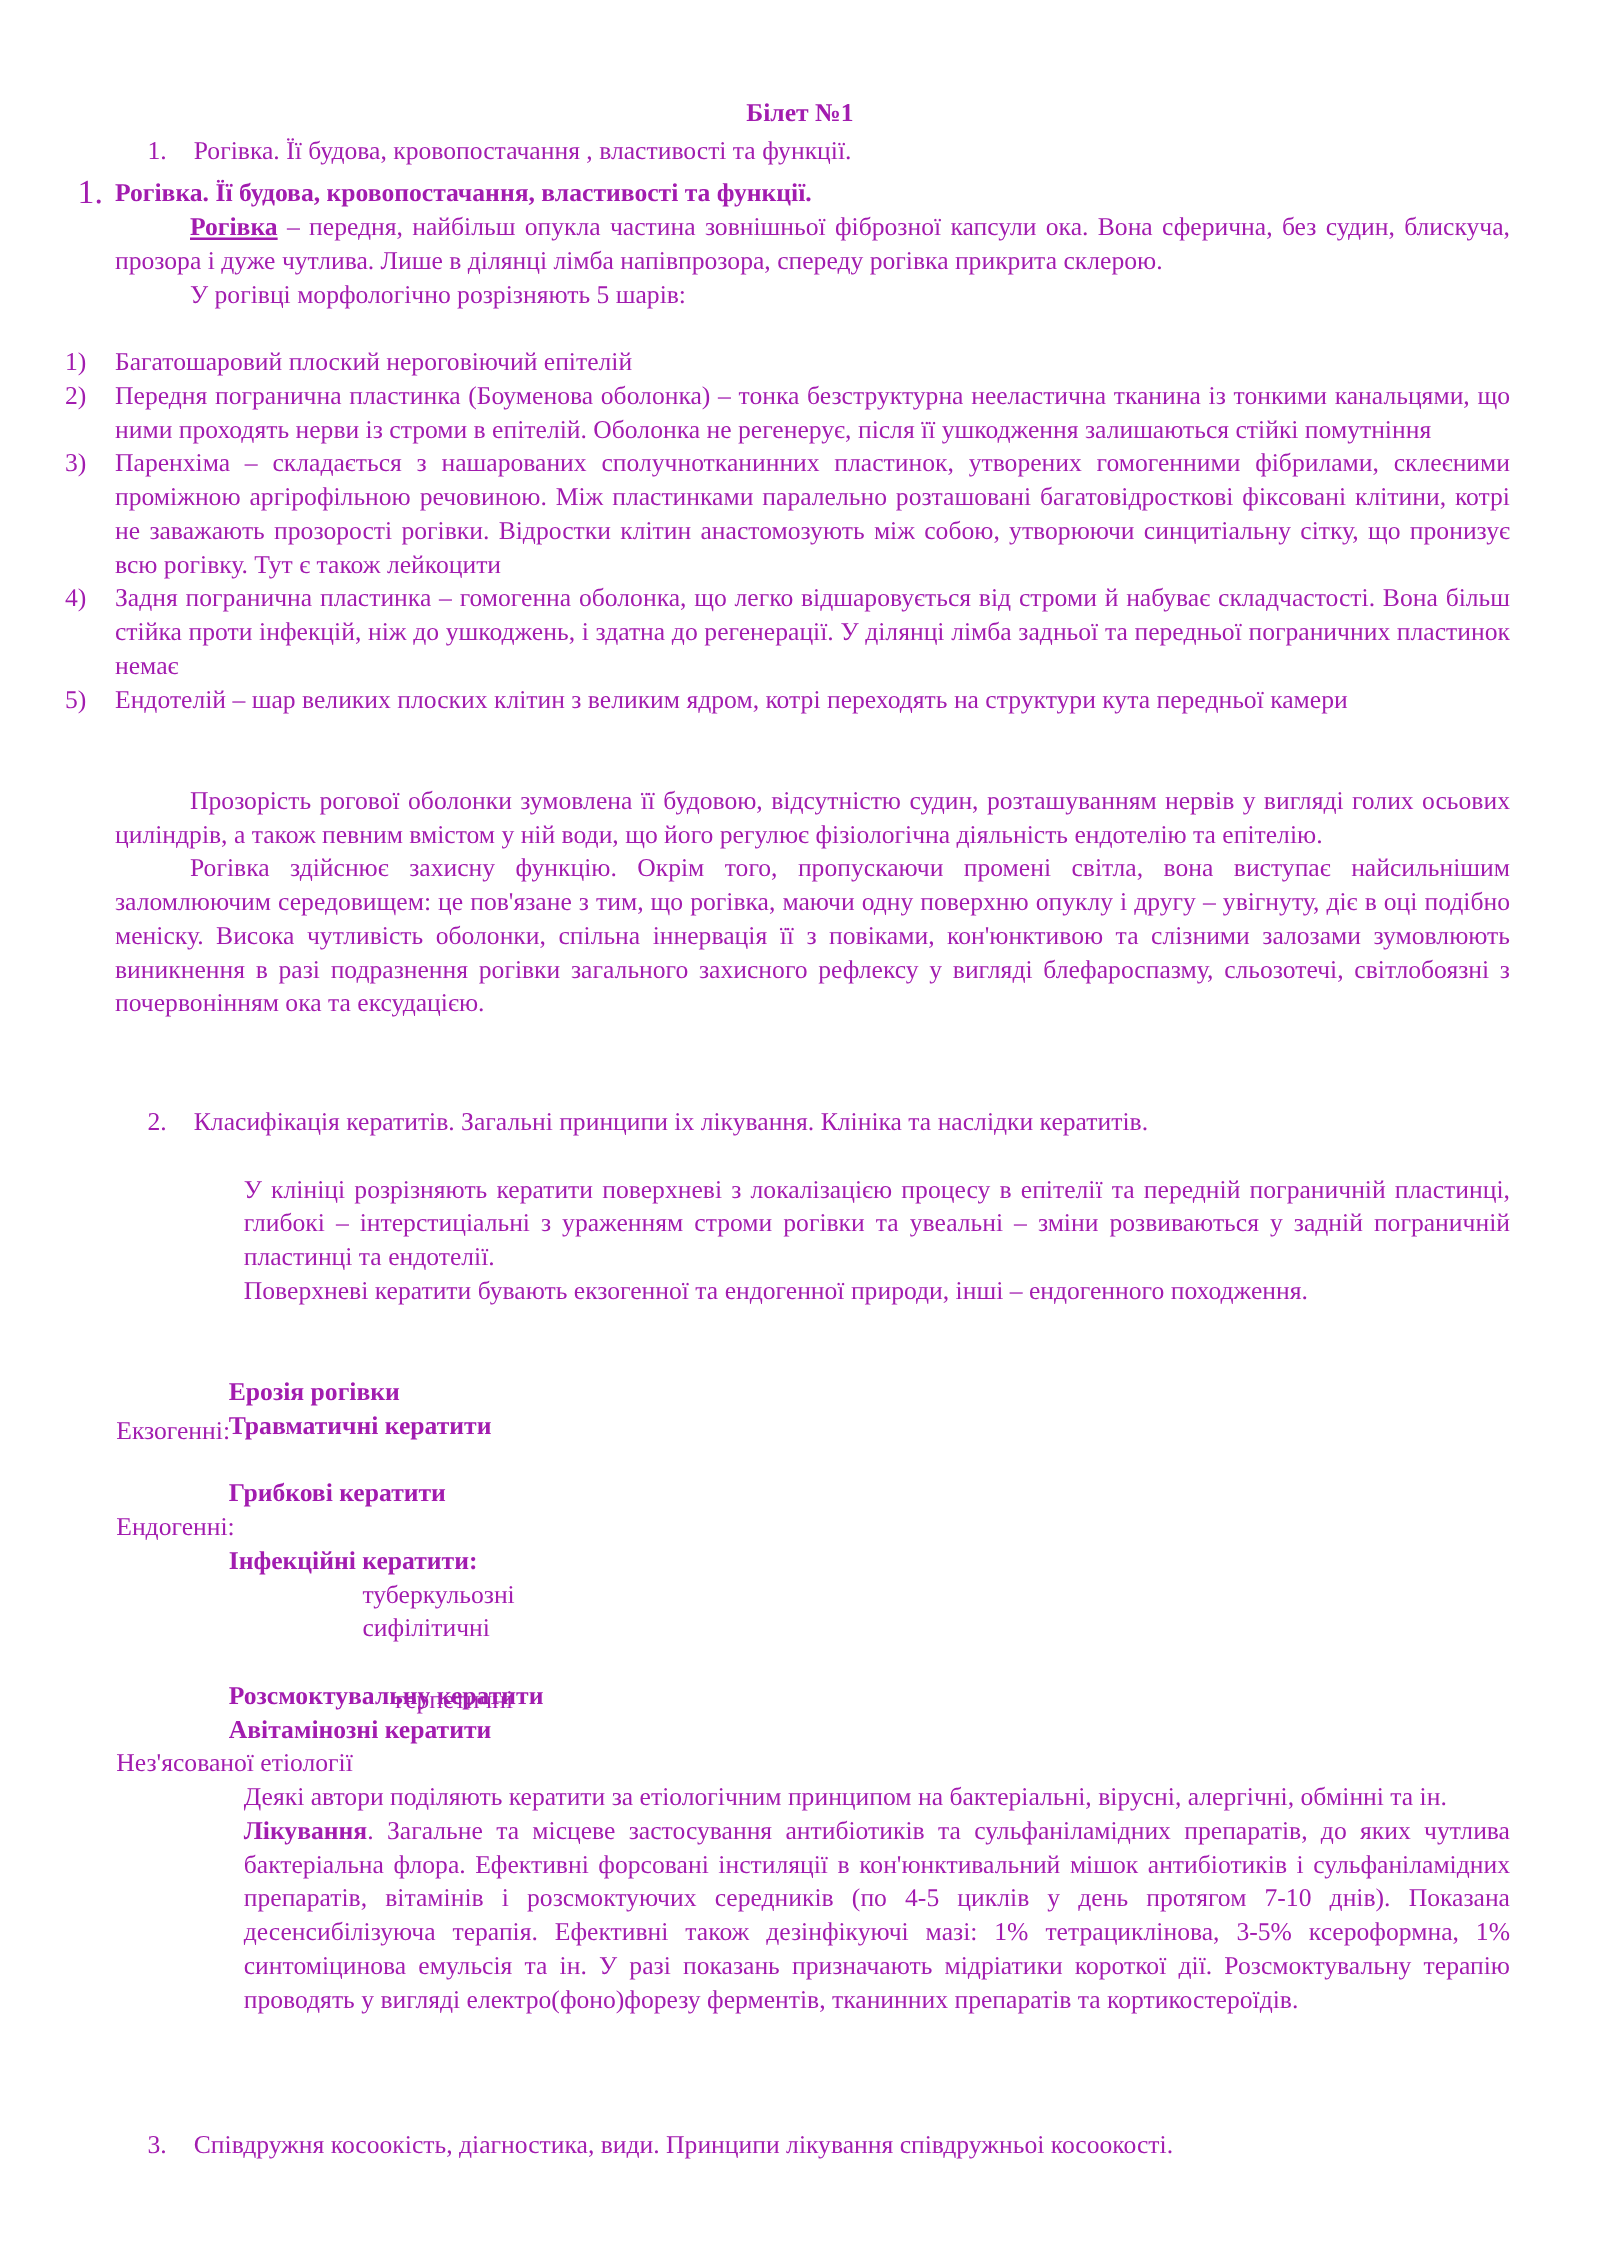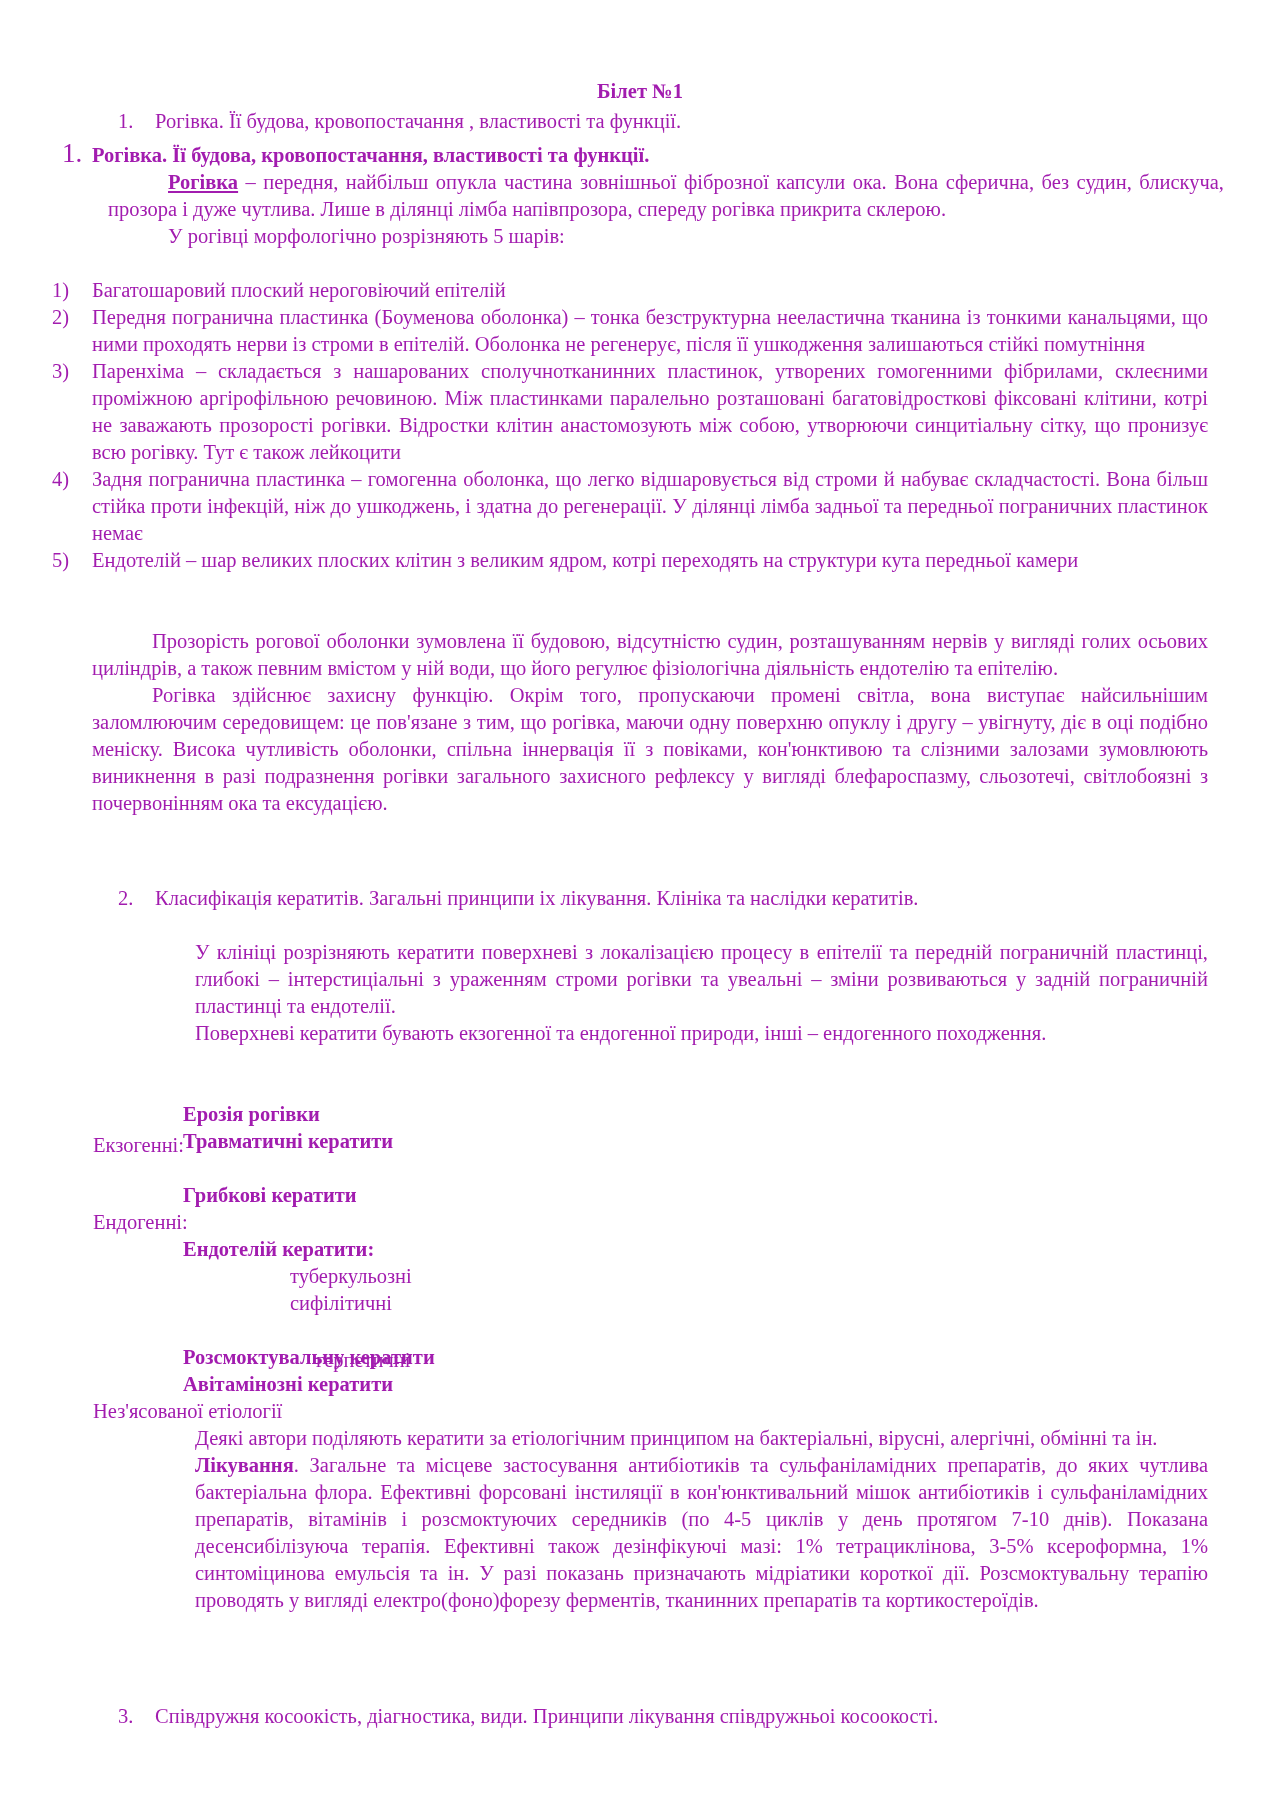--- a/index.html
+++ b/index.html
@@ -41,21 +41,21 @@
   <div class="line q" style="top:108px;">
     <span class="num">1.</span>
     <span class="txt">Рогівка. Її будова,  кровопостачання , властивості та функції.</span>
   </div>
 
   <div class="line h1row">
     <span class="bignum">1.</span>
     <span class="txt">Рогівка. Її будова,  кровопостачання, властивості та функції.</span>
   </div>
 
-  <div class="block para" style="top:169px;margin-left:16px;">
+  <div class="block para" style="top:169px;">
     <p><span class="ul">Рогівка</span><span> – передня, найбільш опукла частина зовнішньої фіброзної капсули ока. Вона сферична, без судин, блискуча, прозора і дуже чутлива. Лише в ділянці лімба напівпрозора, спереду рогівка прикрита склерою.</span></p>
     <p>У рогівці морфологічно розрізняють 5 шарів:</p>
   </div>
 
   <div class="block num-list" style="top:277px;">
     <div class="it"><span class="n">1)</span><span>Багатошаровий плоский нероговіючий епітелій</span></div>
     <div class="it"><span class="n">2)</span><span>Передня погранична пластинка (Боуменова оболонка) – тонка безструктурна нееластична тканина із тонкими канальцями, що ними проходять нерви із строми в епітелій. Оболонка не регенерує, після її ушкодження залишаються стійкі помутніння</span></div>
     <div class="it"><span class="n">3)</span><span>Паренхіма – складається з нашарованих сполучнотканинних пластинок, утворених гомогенними фібрилами, склеєними проміжною аргірофільною речовиною. Між пластинками паралельно розташовані багатовідросткові фіксовані клітини, котрі не заважають прозорості рогівки. Відростки клітин анастомозують між собою, утворюючи синцитіальну сітку, що пронизує всю рогівку. Тут є також лейкоцити</span></div>
     <div class="it"><span class="n">4)</span><span>Задня погранична пластинка – гомогенна оболонка, що легко відшаровується від строми й набуває складчастості. Вона більш стійка проти інфекцій, ніж до ушкоджень, і здатна до регенерації. У ділянці лімба задньої та передньої пограничних пластинок немає</span></div>
     <div class="it"><span class="n">5)</span><span>Ендотелій – шар великих плоских клітин з великим ядром, котрі переходять на структури кута передньої камери</span></div>
@@ -76,21 +76,21 @@
     <p>У клініці розрізняють кератити поверхневі з локалізацією процесу в епітелії та передній пограничній пластинці, глибокі – інтерстиціальні з ураженням строми рогівки та увеальні – зміни розвиваються у задній пограничній пластинці та ендотелії.</p>
     <p>Поверхневі кератити бувають екзогенної та ендогенної природи, інші – ендогенного походження.</p>
   </div>
 
   <div class="line ind1" style="top:1132px;">Екзогенні:</div>
   <div class="line ind2" style="top:1101px;">Ерозія рогівки</div>
   <div class="line ind2" style="top:1128px;">Травматичні кератити</div>
   <div class="line ind2" style="top:1182px;">Грибкові кератити</div>
 
   <div class="line ind1" style="top:1209px;">Ендогенні:</div>
-  <div class="line ind2" style="top:1236px;">Ендотелій кератити:</div>
+  <div class="line ind2" style="top:1236px;">Інфекційні кератити:</div>
   <div class="line ind3" style="top:1263px;">туберкульозні</div>
   <div class="line ind3" style="top:1290px;">сифілітичні</div>
   <div class="line ind3" style="top:1347px;margin-left:26px;">герпетичні</div>
   <div class="line ind2" style="top:1344px;">Розсмоктувальну кератити</div>
   <div class="line ind2" style="top:1371px;">Авітамінозні кератити</div>
 
   <div class="line ind1" style="top:1398px;">Нез'ясованої етіології</div>
 
   <div class="block wide" style="top:1425px;">
     <p>Деякі автори поділяють кератити за етіологічним принципом на бактеріальні, вірусні, алергічні, обмінні та ін.</p>

